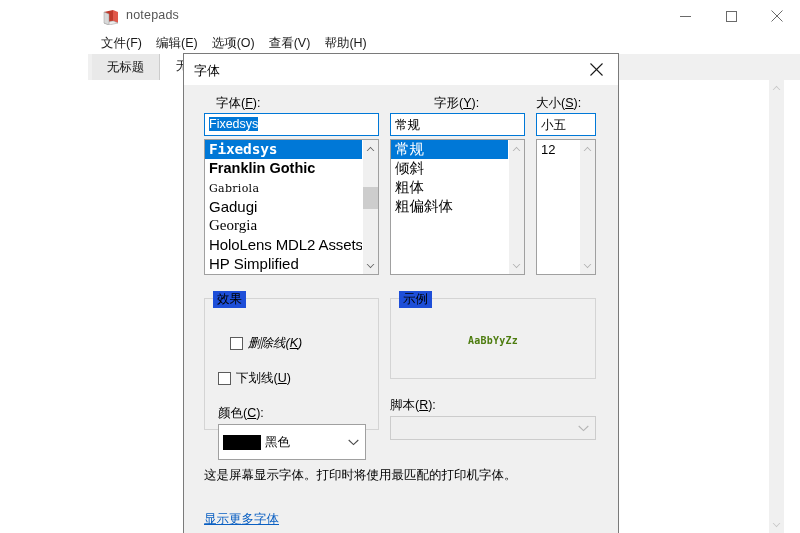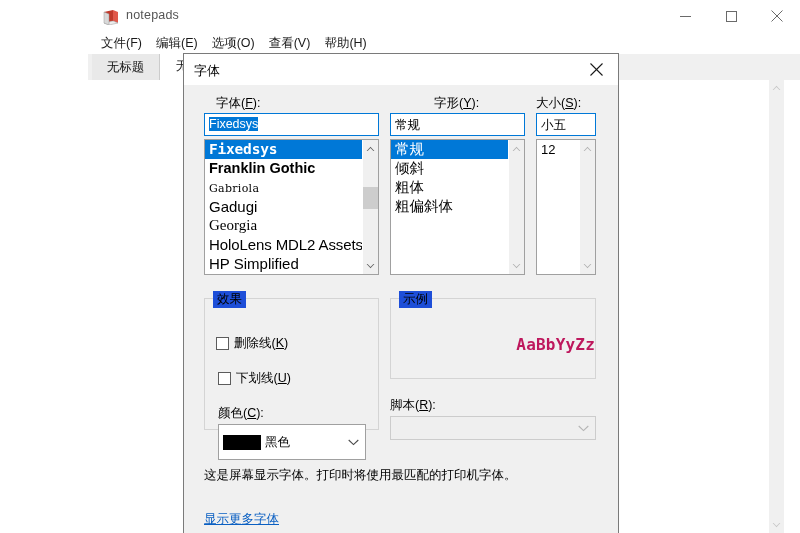--- a/index.html
+++ b/index.html
@@ -352,25 +352,25 @@
     color: #4a4a4a;
     font-size: 9px;
     display:flex;
     align-items:center;
   }
   .combo.disabled .combo-arrow { color: #b5b5b5; }
 
   .sample-text {
     position: absolute;
     width: 100%;
-    text-align: right;
+    text-align: center;
     font-family: "DejaVu Sans Mono", monospace;
     font-weight: bold;
-    font-size: 16px;
-    color: #be185d;
+    font-size: 10px;
+    color: #4d7c0f;
     letter-spacing: .2px;
   }
 
   .note {
     position: absolute;
     font-size: 12.5px;
     color: #000;
     white-space: nowrap;
   }
   .link {
@@ -541,21 +541,21 @@
                 <path d="M4.5 5.2 L0.6 1 L1.6 1 L4.5 4 L7.4 1 L8.4 1 Z" fill="#b0b0b0"></path>
               </svg>
           </div>
         </div>
       </div>
 
       <div class="groupbox" style="left:20px; top:213px; width:175px; height:132px;">
         <div class="group-legend">效果</div>
       </div>
 
-      <div class="checkrow" style="left:32px; top:250px;">
+      <div class="checkrow" style="left:46px; top:250px;font-style:italic;">
         <span class="checkbox"></span>
         <span><span>删除线</span>(<u>K</u>)</span>
       </div>
 
       <div class="checkrow" style="left:34px; top:285px;">
         <span class="checkbox"></span>
         <span><span>下划线</span>(<u>U</u>)</span>
       </div>
 
       <div class="lbl" style="left:34px; top:320px;"><span>颜色</span>(<u>C</u>):</div>

